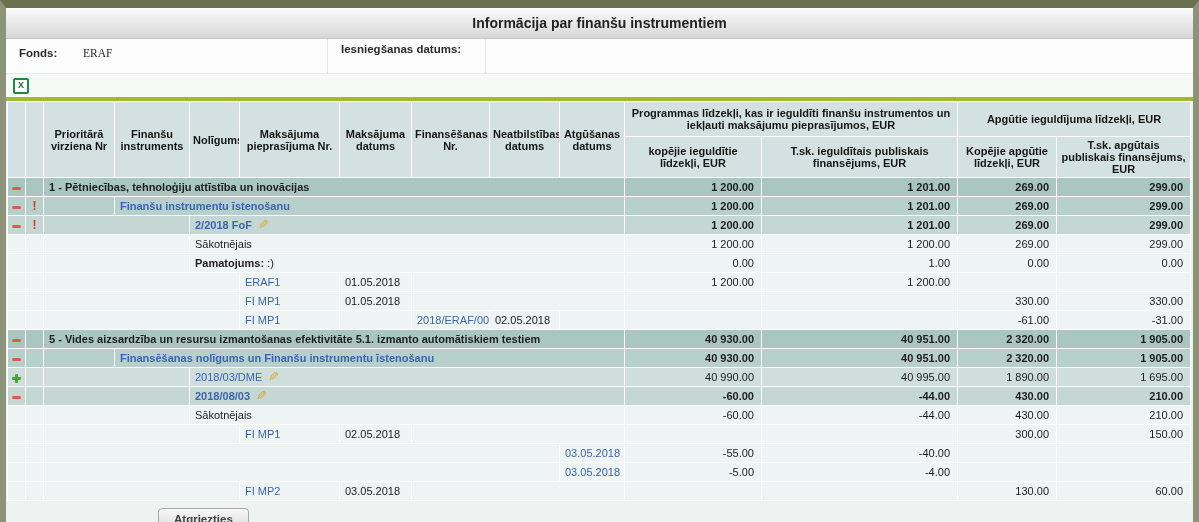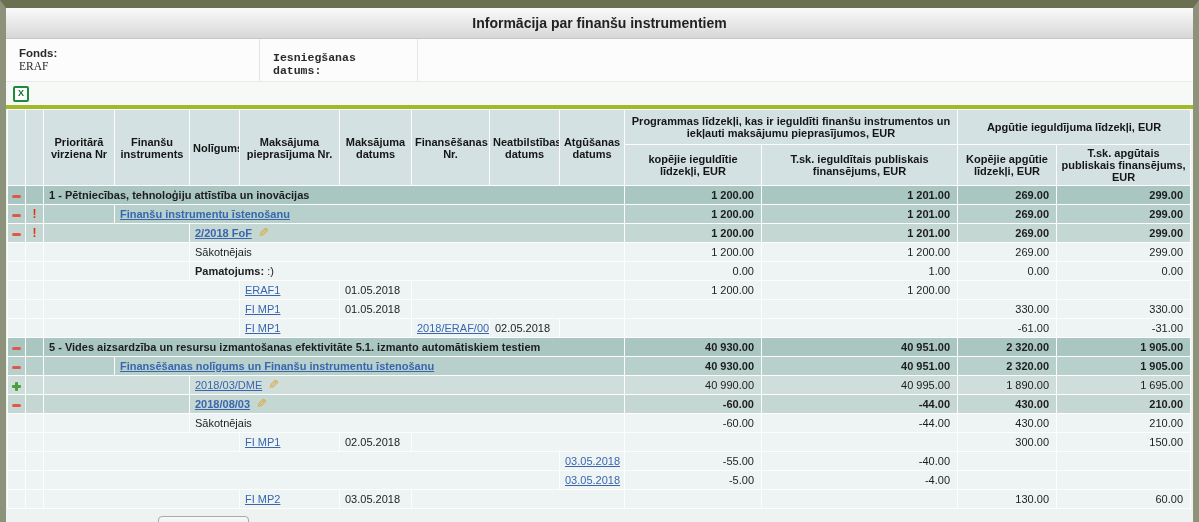--- a/index.html
+++ b/index.html
@@ -25,23 +25,23 @@
     border-bottom:1px solid #c6c6c6;
     text-align:center;font-weight:bold;font-size:14px;color:#222;
   }
   
   .infobar{
     display:flex;flex:0 0 34px;background:#fbfcfb;
     border-bottom:1px solid #e9e9e9;
   }
   .field{box-sizing:border-box;display:flex;align-items:flex-start;
     padding:8px 8px 4px 13px;border-right:1px solid #e4e6e4;font-size:11.5px;color:#2a2a2a;}
-  .field.f0{width:254px;flex-direction:column;}
+  .field.f0{width:322px;}
   .field.f1{width:432px;}
-  .field.f2{width:158px;padding-top:12px;font-family:Liberation Mono, monospace;}
+  .field.f2{width:158px;padding-top:4px;}
   .field.f3{flex:1;border-right:none;}
   .f-label{font-weight:bold;min-width:64px;line-height:13px;}
   .field.f1 .f-label{min-width:92px;}
   .field.f2 .f-label{min-width:84px;white-space:normal;}
   .f-value{line-height:13px;font-family:Liberation Serif, serif;}
   
   .toolbar{flex:0 0 23px;background:#f7f9f7;display:flex;align-items:center;padding-left:7px;}
   .xls{
     box-sizing:border-box;width:16px;height:16px;background:#fdfdfd;
     border:2px solid #1f8a3c;border-radius:2px;cursor:pointer;
@@ -61,21 +61,21 @@
   thead tr.h2 th{height:24px;}
   tbody td{height:18px;line-height:18px;padding:0 4px;}
   td.num{text-align:right;padding-right:7px;}
   td.lbl{padding-left:5px;}
   tr.row-group td{background:var(--group-row);}
   tr.row-fi td{background:var(--fi-row);}
   tr.row-contract td{background:var(--contract-row);}
   tr.row-contract_light td{background:var(--contract-row-light);}
   tr.row-detail td{background:var(--detail-row);}
   tr.bold-vals td.num{font-weight:bold;}
-  a.lnk{color:var(--link);text-decoration:underline;cursor:pointer;}
+  a.lnk{color:var(--link);cursor:pointer;}
   .b{font-weight:bold;}
   
   .ic-minus{display:inline-block;width:9px;height:3px;border-radius:2px;background:var(--minus-icon);vertical-align:middle;cursor:pointer;}
   .ic-plus{display:inline-block;position:relative;width:9px;height:9px;vertical-align:middle;cursor:pointer;}
   .ic-plus::before{content:"";position:absolute;left:3px;top:0;width:3px;height:9px;background:var(--plus-icon);border-radius:1px;}
   .ic-plus::after{content:"";position:absolute;left:0;top:3px;width:9px;height:3px;background:var(--plus-icon);border-radius:1px;}
   .ic-warn{color:var(--warning);font-weight:bold;font-size:12px;}
   .ic-pencil{display:inline-block;margin-left:6px;color:#d9a62e;font-size:13px;transform:scaleX(-1);text-decoration:none;cursor:pointer;}
   td.icon-cell{text-align:center;padding:0;}
   

